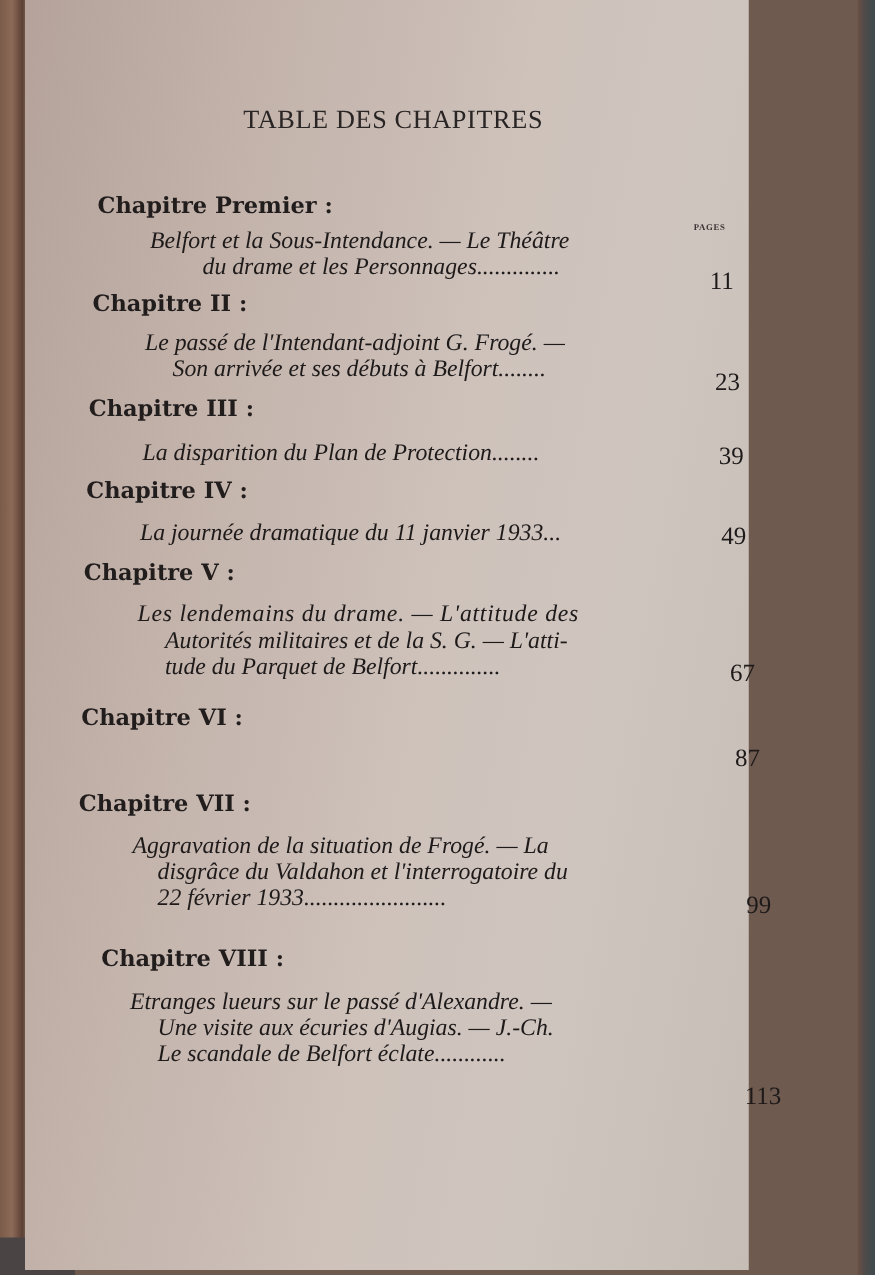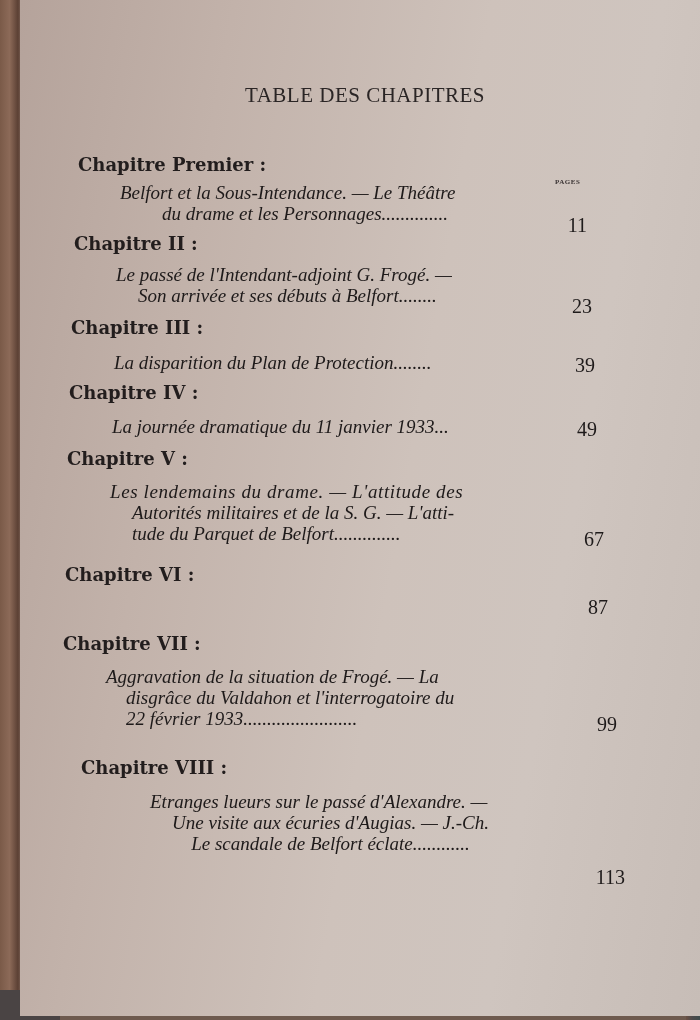--- a/index.html
+++ b/index.html
@@ -14,21 +14,21 @@
     }
     .right-edge {
       position: absolute; right: 0; top: 0; width: 14px; height: 1020px;
       background: linear-gradient(90deg, #6b5044 0%, #4d4a4a 45%, #3e4b4c 100%);
     }
     .bottom-shadow {
       position: absolute; left: 0; bottom: 0; width: 60px; height: 30px;
       background: #4a4444;
     }
     .page {
-      position: absolute; left: 20px; top: 0; width: 680px; height: 1016px;
+      position: absolute; left: 20px; top: 0; width: 579px; height: 1016px;
       background: linear-gradient(100deg, #b5a39b 0%, #c2b2aa 25%, #cec2bb 55%, #cfc5bf 75%, #c7bdb7 100%);
       color: #1e1a1a;
     }
     .toc-title {
       position: absolute; top: 83px; left: 0; width: 100%;
       text-align: center; font-size: 21px; letter-spacing: 0.5px;
       color: #2a2525; padding-left: 10px; box-sizing: border-box;
     }
     .pages-label {
       position: absolute; top: 178px; left: 535px;
@@ -114,19 +114,19 @@
   <div class="chapter-body" style="left:86px; top:666px;">
     <div class="line">Aggravation de la situation de Frogé. — La</div>
     <div class="line" style="padding-left:20px;">disgrâce du Valdahon et l'interrogatoire du</div>
     <div class="line" style="padding-left:20px;">22 février 1933........................</div>
   </div>
   <div class="page-num" style="left:547px; top:713px;">99</div>
 
   <div class="chapter" style="left:42px; top:757px;margin-left:19px;">
     <div class="chapter-heading">Chapitre VIII :</div>
   </div>
-  <div class="chapter-body" style="left:84px; top:791px;margin-left:46px;">
+  <div class="chapter-body" style="left:84px; top:791px;">
     <div class="line">Etranges lueurs sur le passé d'Alexandre. —</div>
     <div class="line" style="padding-left:22px;">Une visite aux écuries d'Augias. — J.-Ch.</div>
-    <div class="line" style="padding-left:22px;text-align:center;">Le scandale de Belfort éclate............</div>
+    <div class="line" style="padding-left:22px;">Le scandale de Belfort éclate............</div>
   </div>
   <div class="page-num" style="left:555px; top:866px;">113</div>
 </div>
 
 </body></html>

